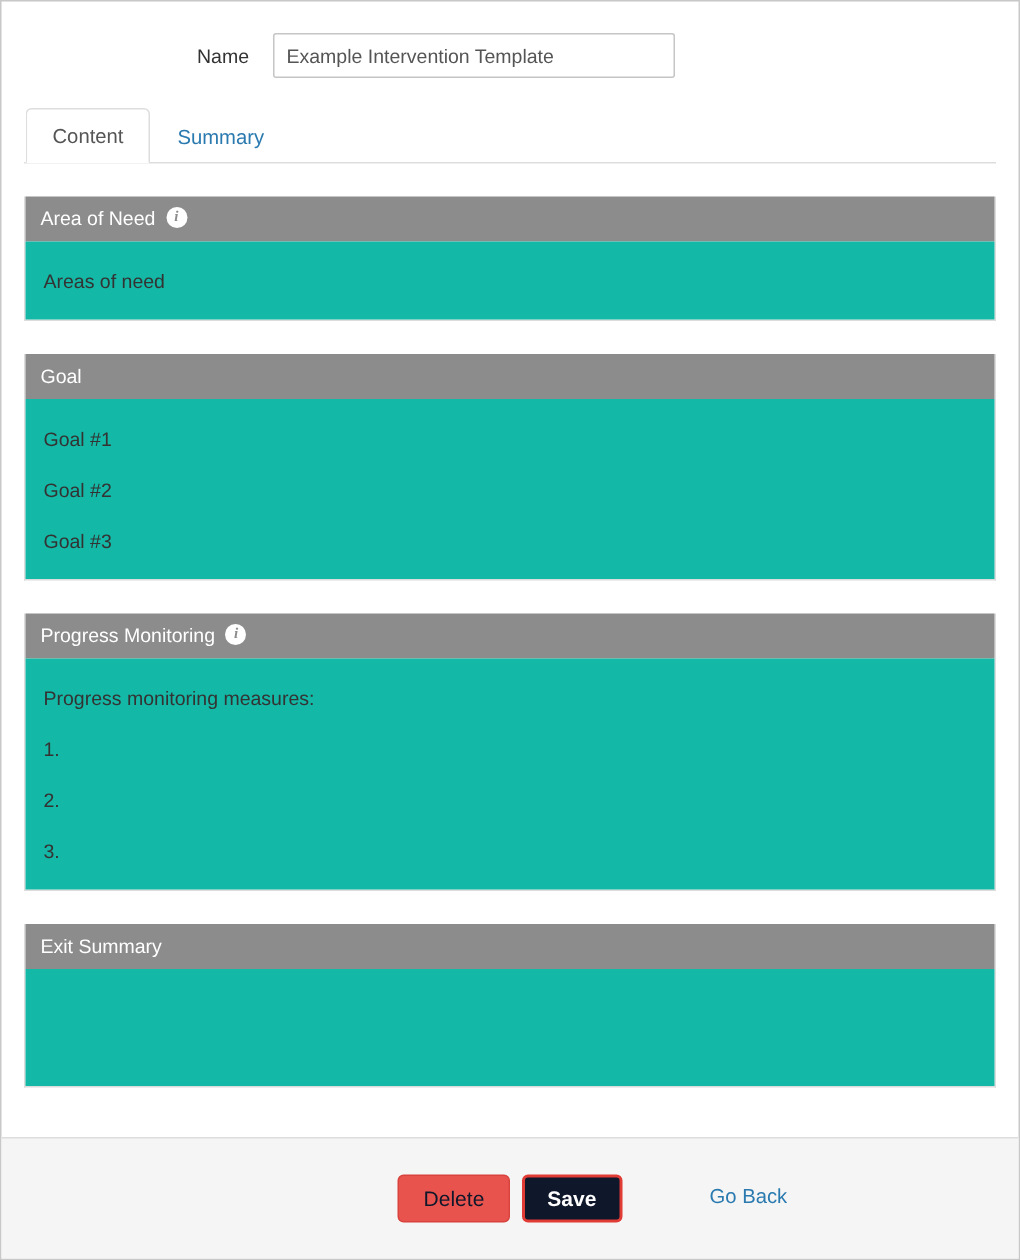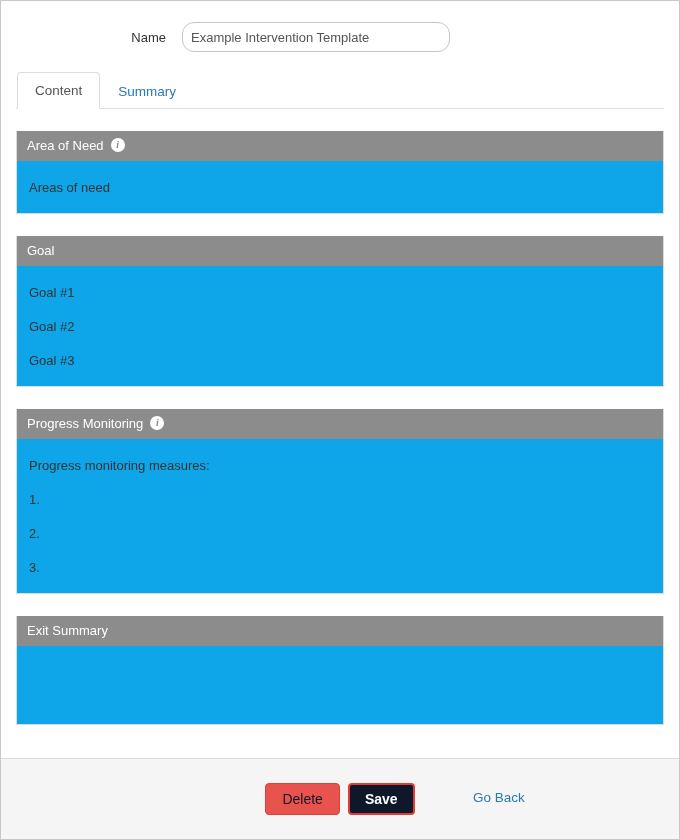--- a/index.html
+++ b/index.html
@@ -44,21 +44,21 @@
     padding-right: 16px;
     box-sizing: border-box;
     font-size: 13px;
     color: #333333;
   }
   .name-input {
     width: 268px;
     height: 30px;
     box-sizing: border-box;
     border: 1px solid #c5c5c5;
-    border-radius: 12px;
+    border-radius: 2px;
     padding: 0 8px;
     font-family: "Liberation Sans", sans-serif;
     font-size: 13px;
     color: #555555;
     background: #ffffff;
     outline: none;
   }
 
   
   .tabs {
@@ -99,21 +99,21 @@
     background: #8c8c8c;
     color: #ffffff;
     font-size: 13px;
     padding: 7px 10px 8px 10px;
     display: flex;
     align-items: flex-start;
     gap: 7px;
   }
   .panel-body {
     padding: 14px 12px 16px 12px;
-    background: #0ea5e9;
+    background: #14b8a6;
   }
   .panel-body p {
     margin: 0 0 0 0;
     font-size: 13px;
     color: #333333;
     line-height: 18px;
   }
   .panel-body p + p {
     margin-top: 16px;
   }

